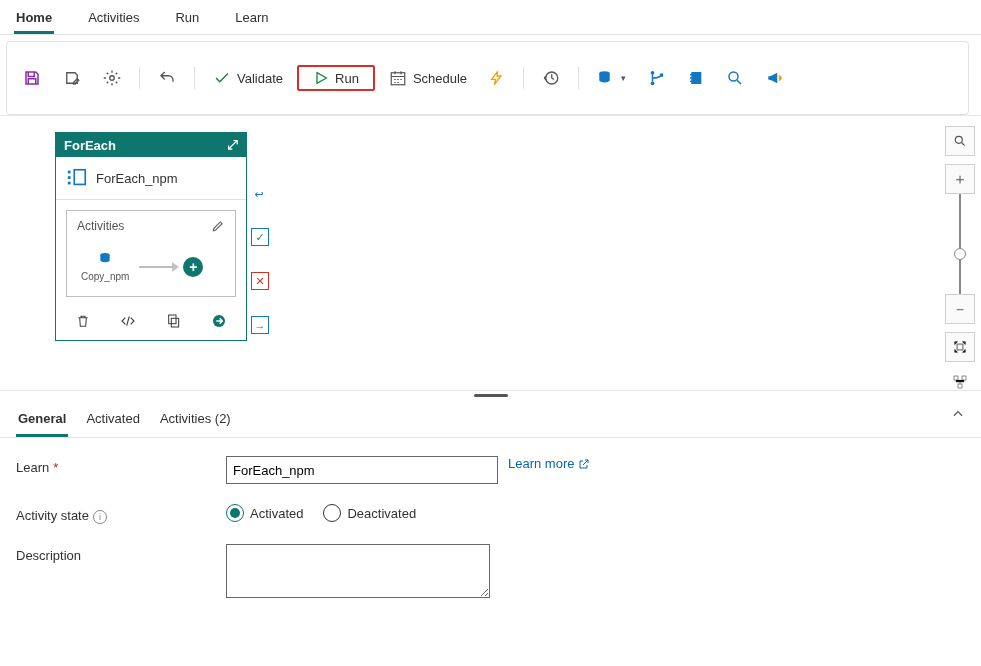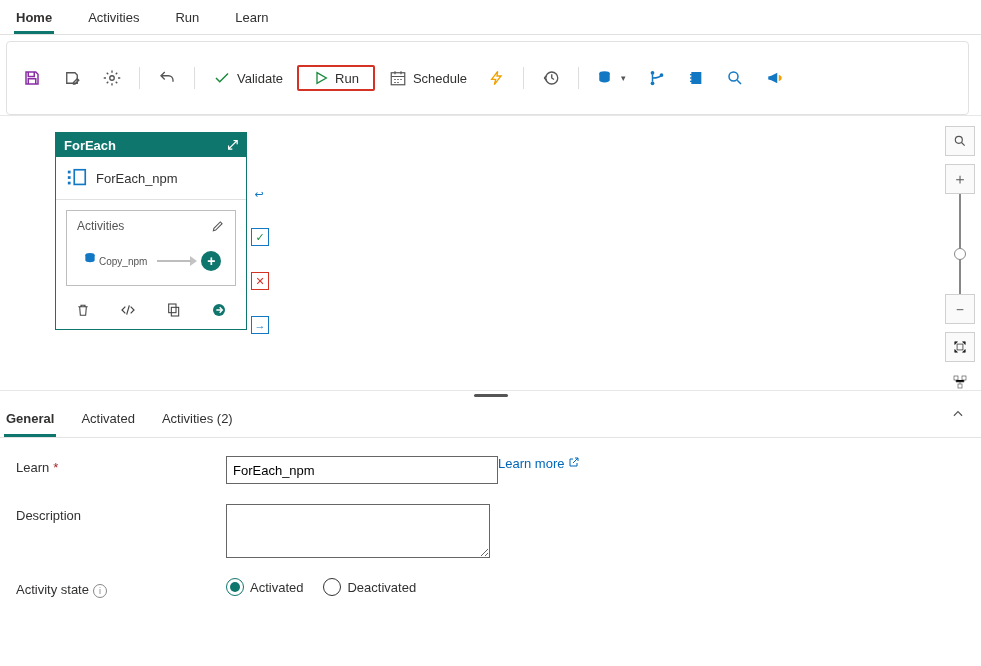--- a/index.html
+++ b/index.html
@@ -103,21 +103,21 @@
   }
   .inner-flow {
     display: flex;
     align-items: center;
     gap: 10px;
     margin-top: 18px;
     padding-left: 4px;
   }
   .copy-block {
     display: flex;
-    flex-direction: row;
+    flex-direction: column;
     align-items: center;
     font-size: 10px;
     color: #555;
   }
   .db-icon {
     width: 18px;
     height: 16px;
     margin-bottom: 4px;
   }
   .arrow-line {
@@ -219,22 +219,22 @@
   }
   .resize-handle div {
     width: 34px;
     height: 3px;
     background: #555;
     border-radius: 2px;
   }
   
   .prop-tabs {
     display: flex;
-    gap: 23px;
-    padding: 8px 16px 0 4px;
+    gap: 16px;
+    padding: 8px 16px 0 16px;
     border-bottom: 1px solid #e3e3e3;
     position: relative;
   }
   .prop-tab {
     padding: 4px 2px 8px 2px;
     cursor: pointer;
   }
   .prop-tab.active {
     font-weight: 600;
     border-bottom: 3px solid #0f766e;
@@ -269,21 +269,23 @@
   }
   .textarea {
     width: 258px;
     height: 48px;
     border: 1px solid #666;
     resize: both;
     font-family: inherit;
   }
   .learn-more {
     color: #0067b8;
+    margin-left: 10px;
     display: inline-flex;
+    align-items: center;
     gap: 4px;
     cursor: pointer;
   }
   .radio-group {
     display: flex;
     gap: 20px;
     align-items: center;
   }
   .radio {
     display: inline-flex;
@@ -538,31 +540,31 @@
     </div>
     <input class="text-input" value="ForEach_npm" style="">
     <a class="learn-more">
       <span>Learn more</span>
       <svg width="12" height="12" viewBox="0 0 24 24">
           <path fill="none" stroke="#0067b8" stroke-width="2" d="M14 4h6v6M20 4L10 14M18 14v6H4V6h6"></path>
         </svg>
     </a>
   </div>
   <div class="form-row">
-    <div class="form-label">Description</div>
-    <textarea class="textarea" style=""></textarea>
-  </div>
-  <div class="form-row">
     <div class="form-label">
       <span>Activity state</span><span class="info-icon">i</span>
     </div>
     <div class="radio-group">
       <label class="radio">
         <span class="radio-dot checked"></span>
         <span>Activated</span>
       </label>
       <label class="radio">
         <span class="radio-dot"></span>
         <span>Deactivated</span>
       </label>
     </div>
   </div>
+  <div class="form-row">
+    <div class="form-label">Description</div>
+    <textarea class="textarea" style=""></textarea>
+  </div>
 </div>
 
 </body></html>

